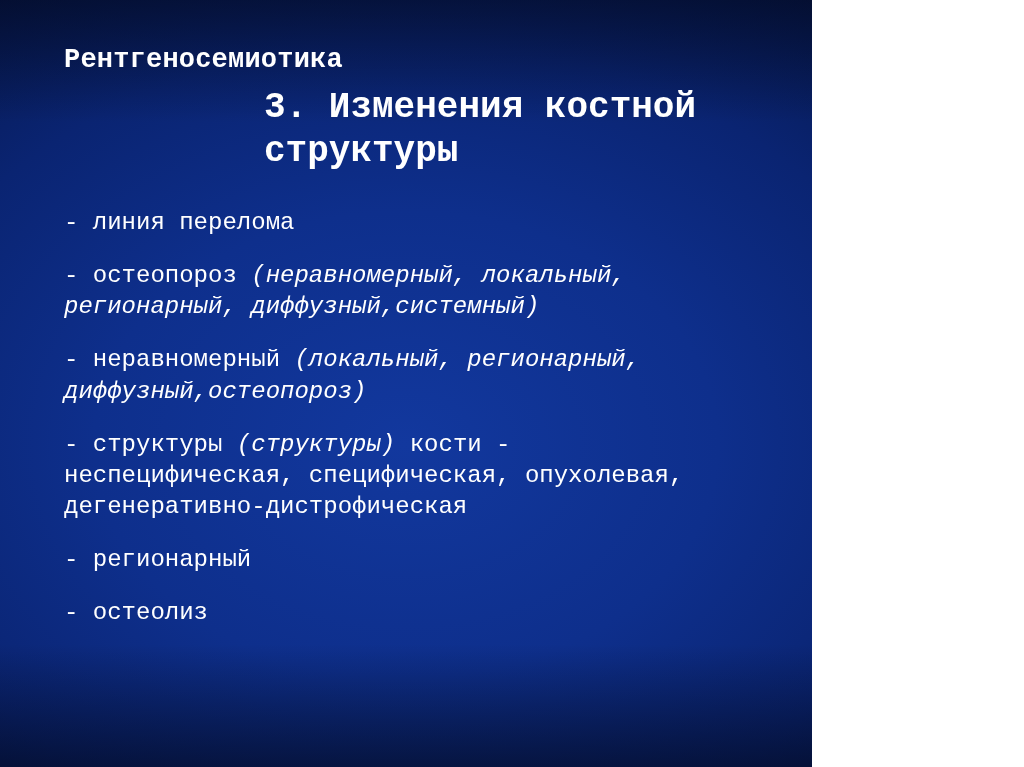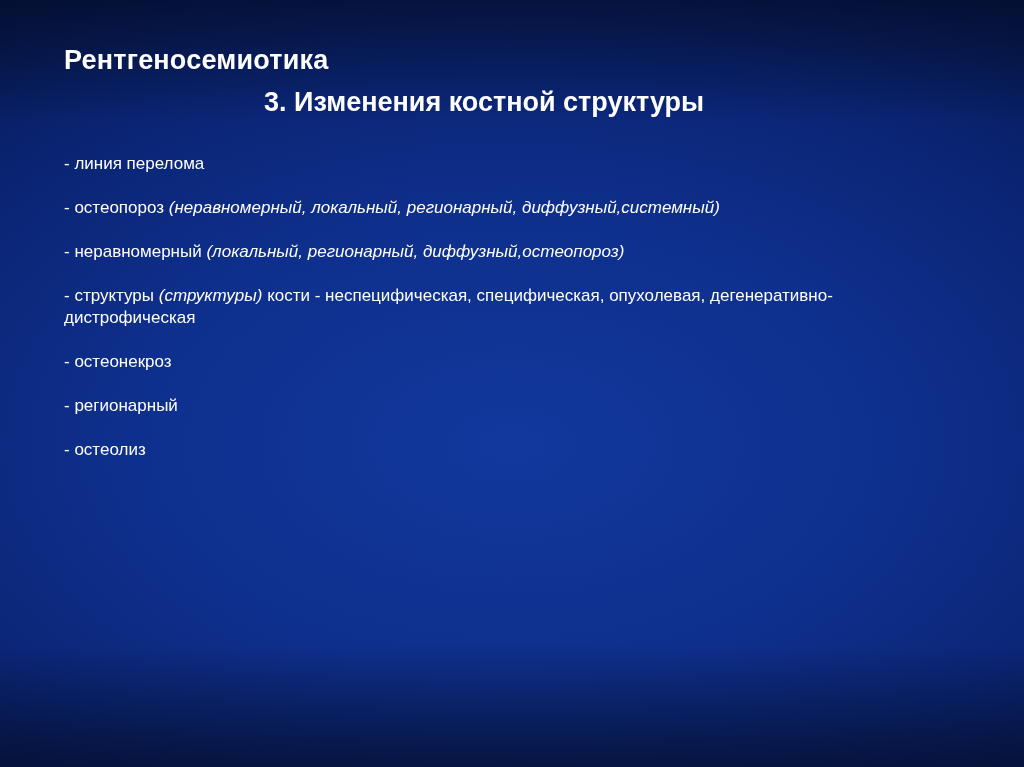--- a/index.html
+++ b/index.html
@@ -7,77 +7,77 @@
     padding: 0;
   }
   body {
     width: 1024px;
     height: 767px;
     overflow: hidden;
     font-family: "Liberation Sans", sans-serif;
   }
   .slide {
     position: relative;
-    width: 1024px;
+    width: 812px;
     height: 767px;
     box-sizing: border-box;
     background:
       radial-gradient(ellipse 120% 95% at 50% 58%, #12389e 0%, #0e2f8c 32%, #0a2472 55%, #06184f 75%, #030b2a 90%, #01061c 100%);
     color: #ffffff;
     overflow: hidden;
+    font-family: Liberation Mono, monospace;
   }
   .slide::after {
     content: "";
     position: absolute;
     inset: 0;
     background: linear-gradient(180deg, rgba(2,7,25,0.55) 0%, rgba(2,7,25,0.0) 16%, rgba(2,7,25,0.0) 84%, rgba(2,7,25,0.6) 100%);
     pointer-events: none;
   }
   .content {
     position: relative;
     z-index: 2;
     padding: 44px 60px 0 64px;
   }
   .title-line {
     font-size: 27px;
     line-height: 1.2;
     letter-spacing: 0.2px;
     margin: 0 0 10px 0;
   }
   .subtitle-line {
-    font-size: 27px;
+    font-size: 36px;
     line-height: 1.2;
     margin: 0 0 34px 0;
     padding-left: 200px;
   }
   .bullets {
     margin: 0;
     padding: 0;
     list-style: none;
   }
   .bullet {
-    font-size: 17px;
+    font-size: 24px;
     line-height: 1.3;
     margin-bottom: 22px;
     max-width: 880px;
   }
   .it {
     font-style: italic;
   }
 </style>
 </head>
 <body>
 
 <div class="slide">
   <div class="content">
     <h1 class="title-line">Рентгеносемиотика</h1>
     <h2 class="subtitle-line">3. Изменения костной структуры</h2>
     <ul class="bullets">
         <li class="bullet"><span>- линия перелома</span></li>
         <li class="bullet"><span>- остеопороз </span><span class="it">(неравномерный, локальный, регионарный, диффузный,системный)</span></li>
         <li class="bullet"><span>- неравномерный </span><span class="it">(локальный, регионарный, диффузный,остеопороз)</span></li>
         <li class="bullet"><span>- структуры </span><span class="it">(структуры)</span><span> кости - неспецифическая, специфическая, опухолевая, дегенеративно-дистрофическая</span></li>
-        <li class="bullet"><span>- остеонекроз</span></li>
         <li class="bullet"><span>- регионарный</span></li>
         <li class="bullet"><span>- остеолиз</span></li>
       </ul>
   </div>
 </div>
 
 </body></html>

